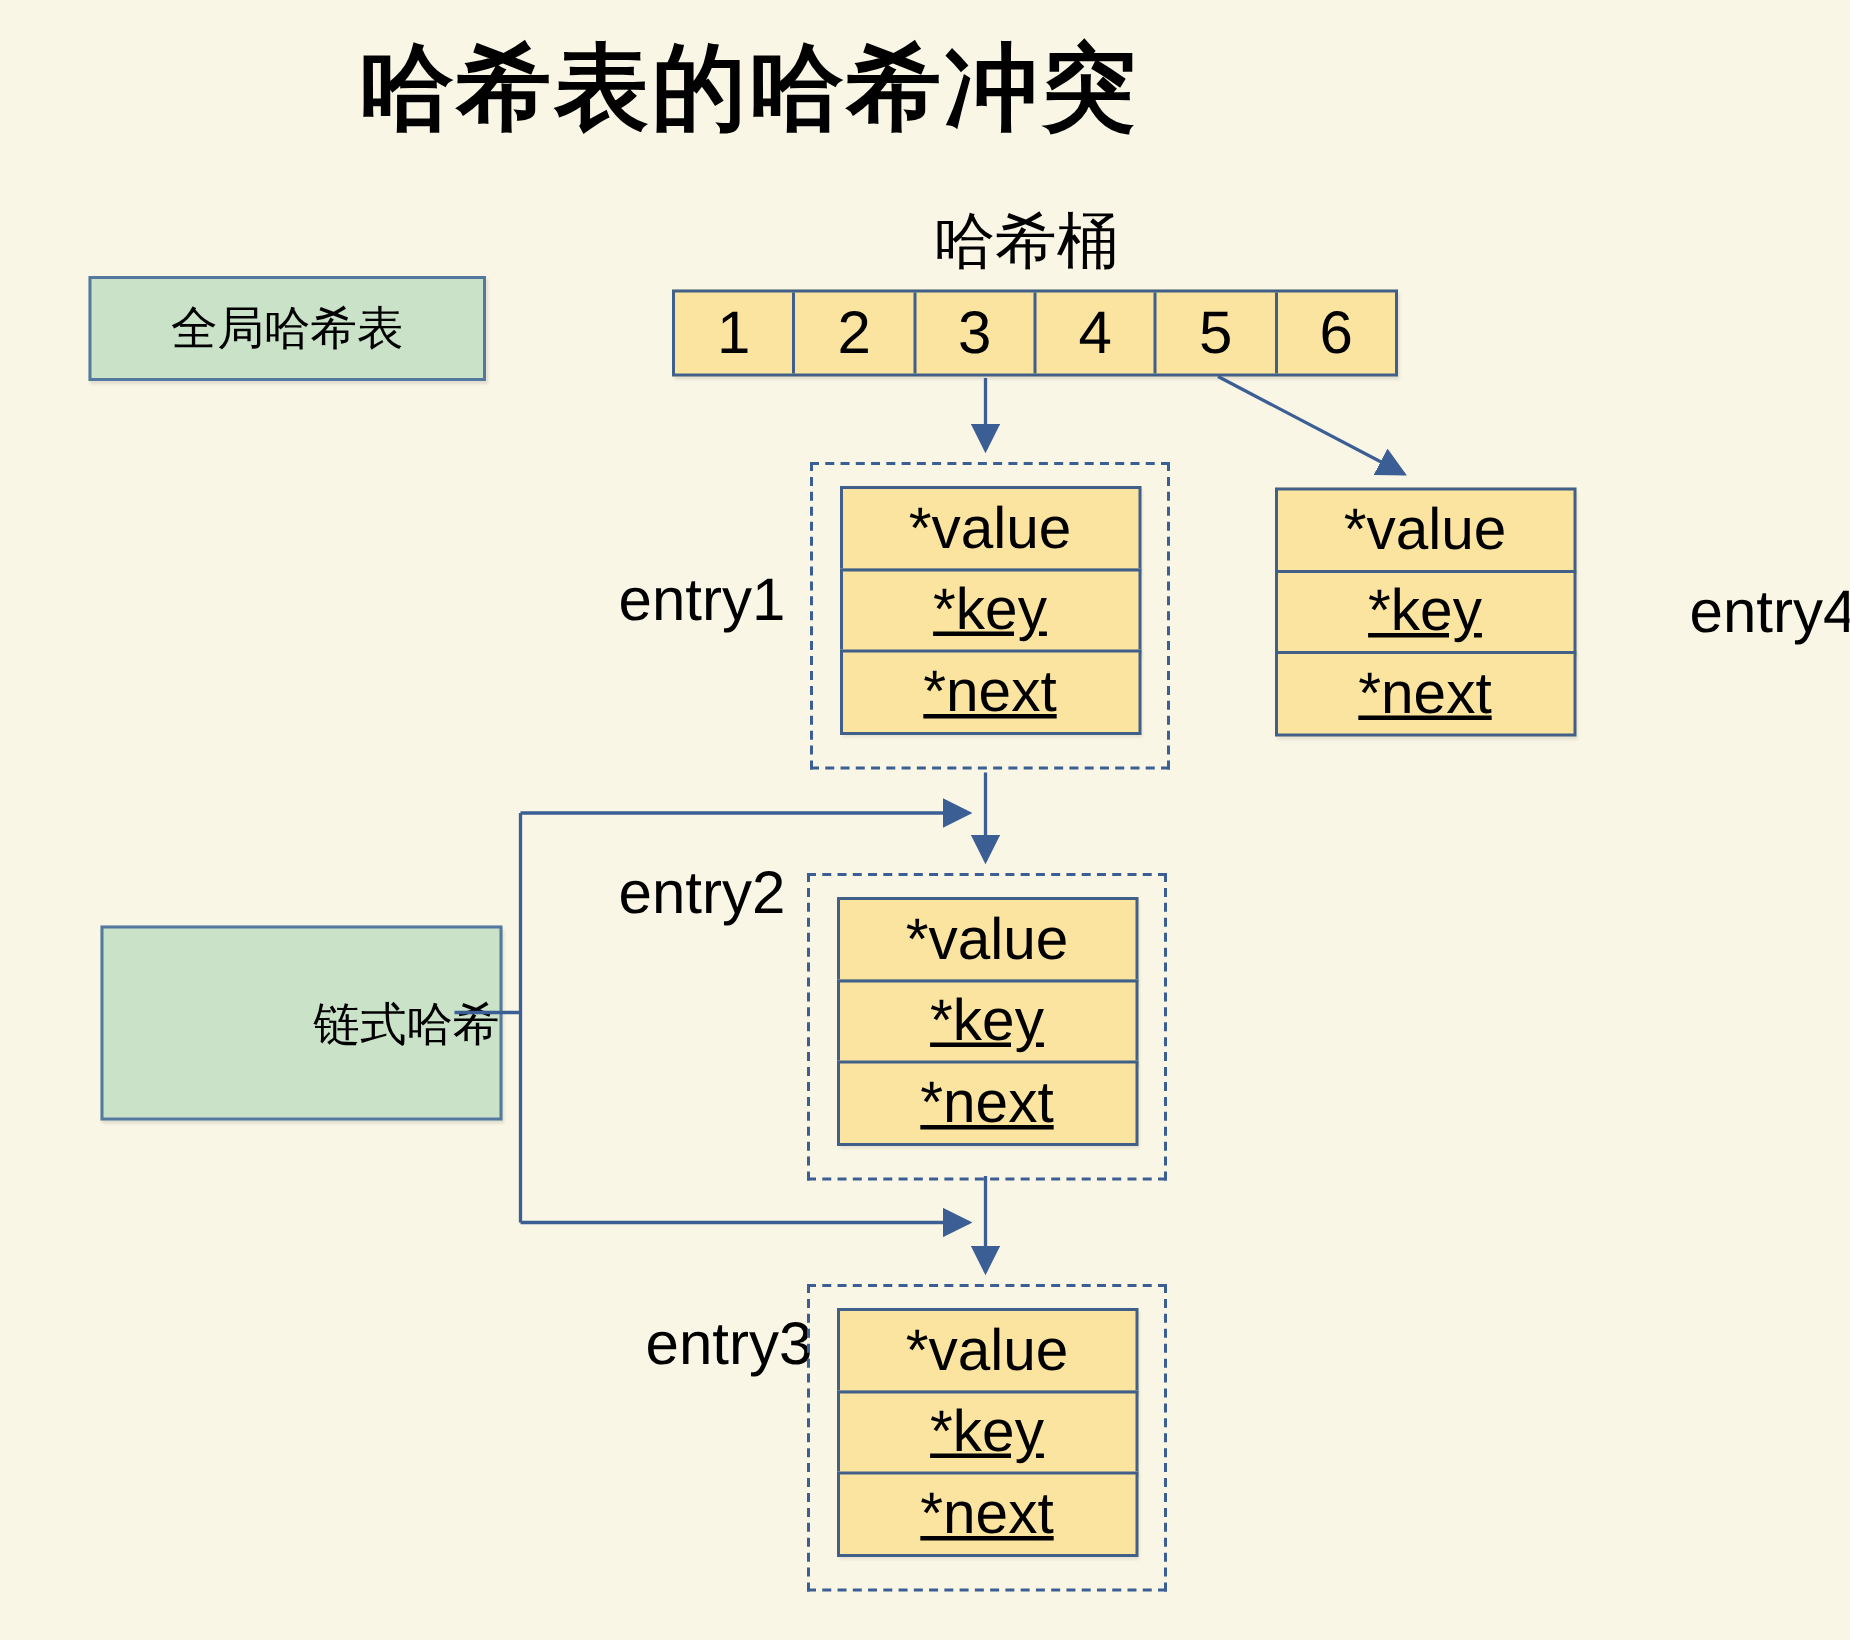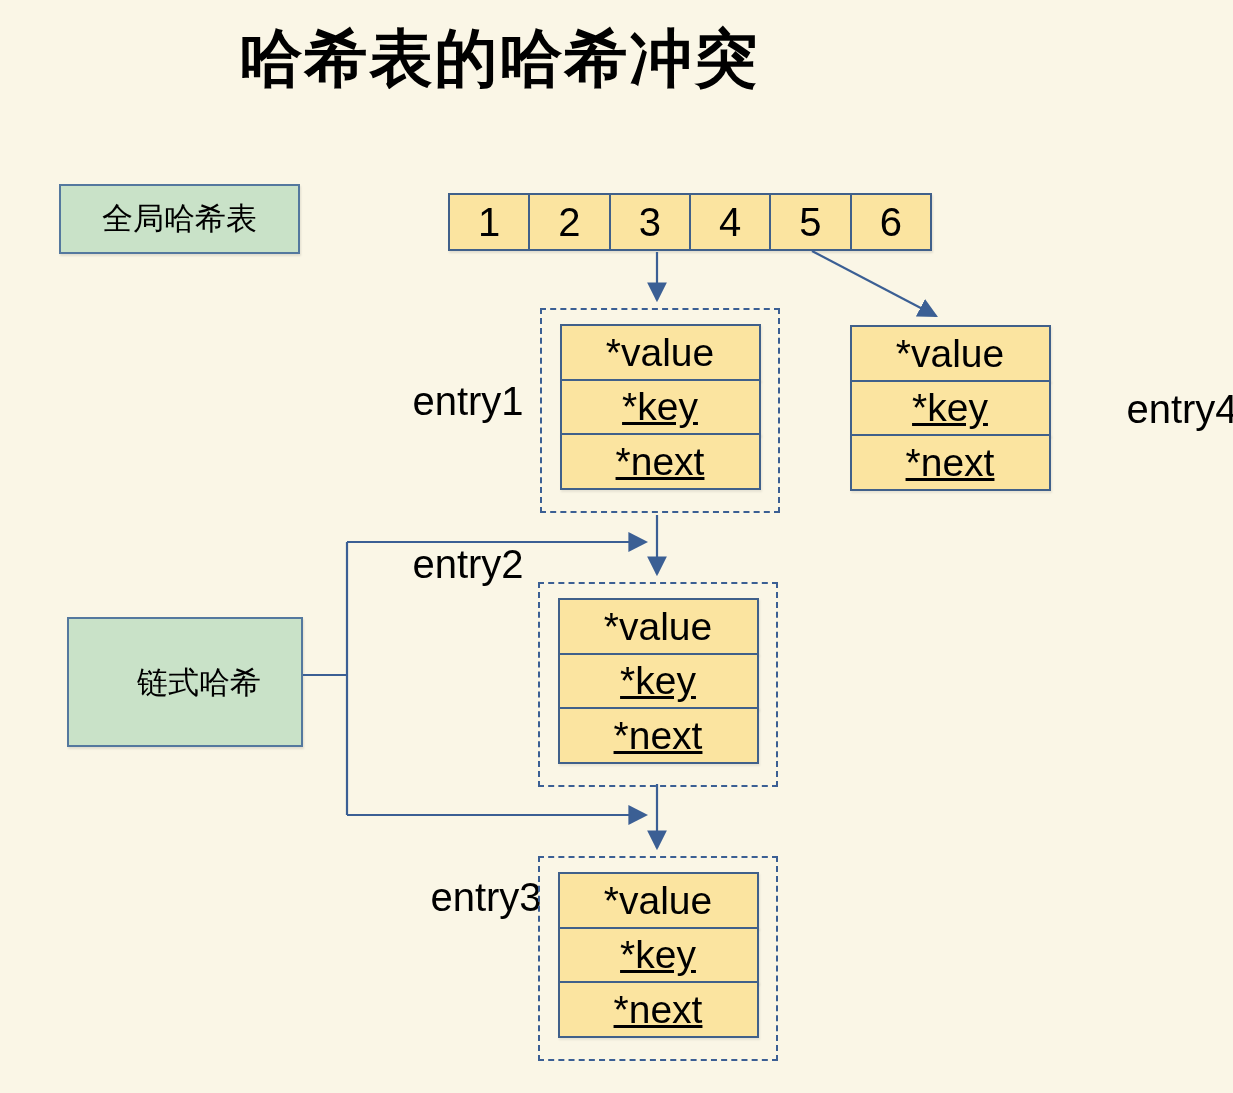--- a/index.html
+++ b/index.html
@@ -59,23 +59,23 @@
 
   .green-box {
     position: absolute;
     background: var(--green-fill);
     border: 2.5px solid var(--green-border);
     display: flex; flex-direction: column;
     align-items: center; justify-content: center;
     font-size: 31px;
     box-shadow: 1px 2px 2px rgba(0,0,0,0.10);
   }
-  .green-box.global { left: 59px; top: 184px; width: 241px; height: 70px; }
-  .green-box.chain  { left: 67px; top: 617px; width: 236px; height: 130px;
-                      align-items: center; padding-left: 28px; line-height: 49px; }
+  .green-box.global { left: 59px; top: 184px; width: 265px; height: 70px; }
+  .green-box.chain  { left: 67px; top: 617px; width: 268px; height: 130px;
+                      align-items: flex-end; padding-left: 28px; line-height: 49px; }
 
   .entry-node {
     position: absolute;
     width: 240px; height: 205px;
     border: 2.5px dashed var(--arrow);
     padding-top: 14px;
   }
   .entry-node.plain { border: none; padding-top: 0; height: auto; width: 220px; }
   .record { width: 201px; margin: 0 auto; }
   .cell {
@@ -98,20 +98,21 @@
 
   svg.overlay { position: absolute; inset: 0; pointer-events: none; }
 </style>
 </head>
 <body>
 
 <div class="canvas">
 
   <div class="title">哈希表的哈希冲突</div>
 
+  <div class="bucket-label">哈希桶</div>
 
   <div class="bucket">
     <div class="bcell">1</div>
     <div class="bcell">2</div>
     <div class="bcell">3</div>
     <div class="bcell">4</div>
     <div class="bcell">5</div>
     <div class="bcell">6</div>
   </div>
 
@@ -134,21 +135,21 @@
 
   <div class="entry-label" style="left:1138px; top:409px;">entry4</div>
   <div class="entry-node plain" style="left:840px; top:325px;">
     <div class="record">
       <div class="cell">*value</div>
       <div class="cell">*key</div>
       <div class="cell">*next</div>
     </div>
   </div>
 
-  <div class="entry-label" style="left:424px; top:564px;">entry2</div>
+  <div class="entry-label" style="left:424px; top:596px;">entry2</div>
   <div class="entry-node" style="left:538px; top:582px;">
     <div class="record">
       <div class="cell">*value</div>
       <div class="cell">*key</div>
       <div class="cell">*next</div>
     </div>
   </div>
 
   <div class="entry-label" style="left:442px; top:897px;">entry3</div>
   <div class="entry-node" style="left:538px; top:856px;">

